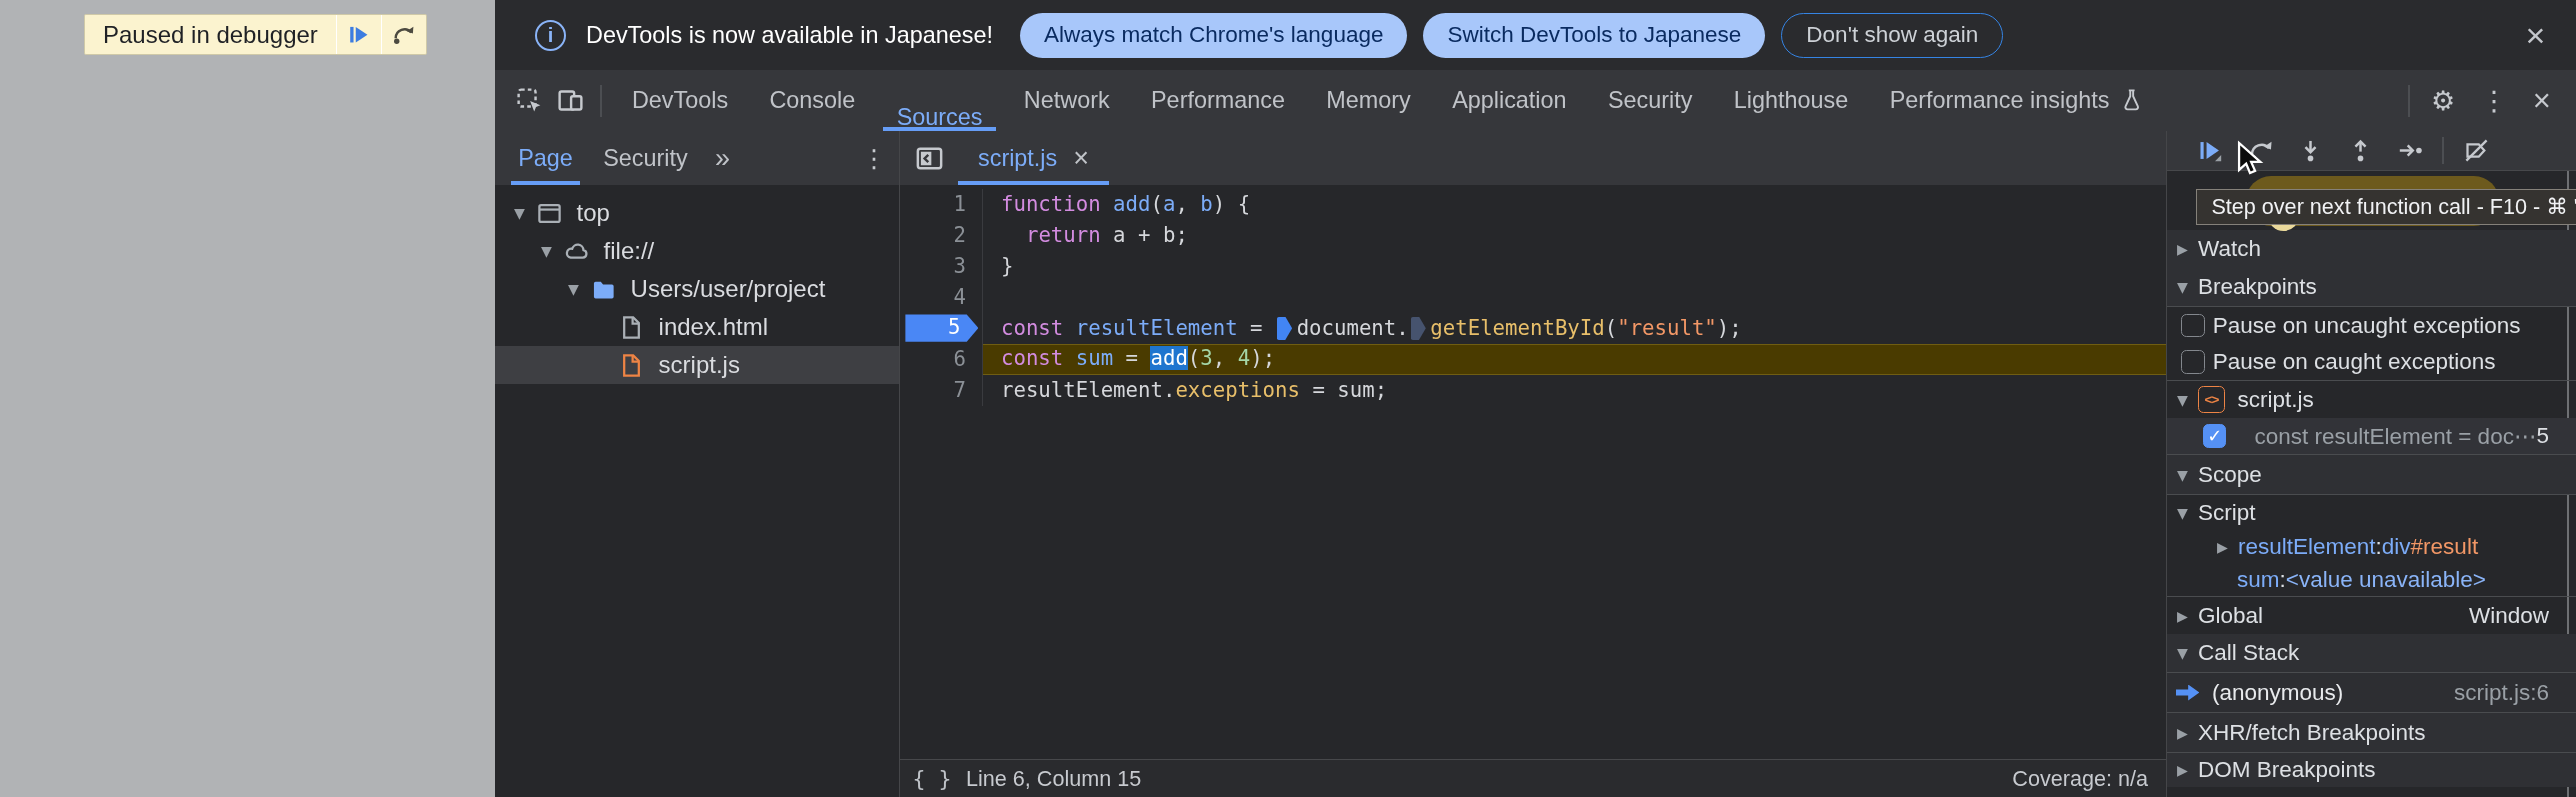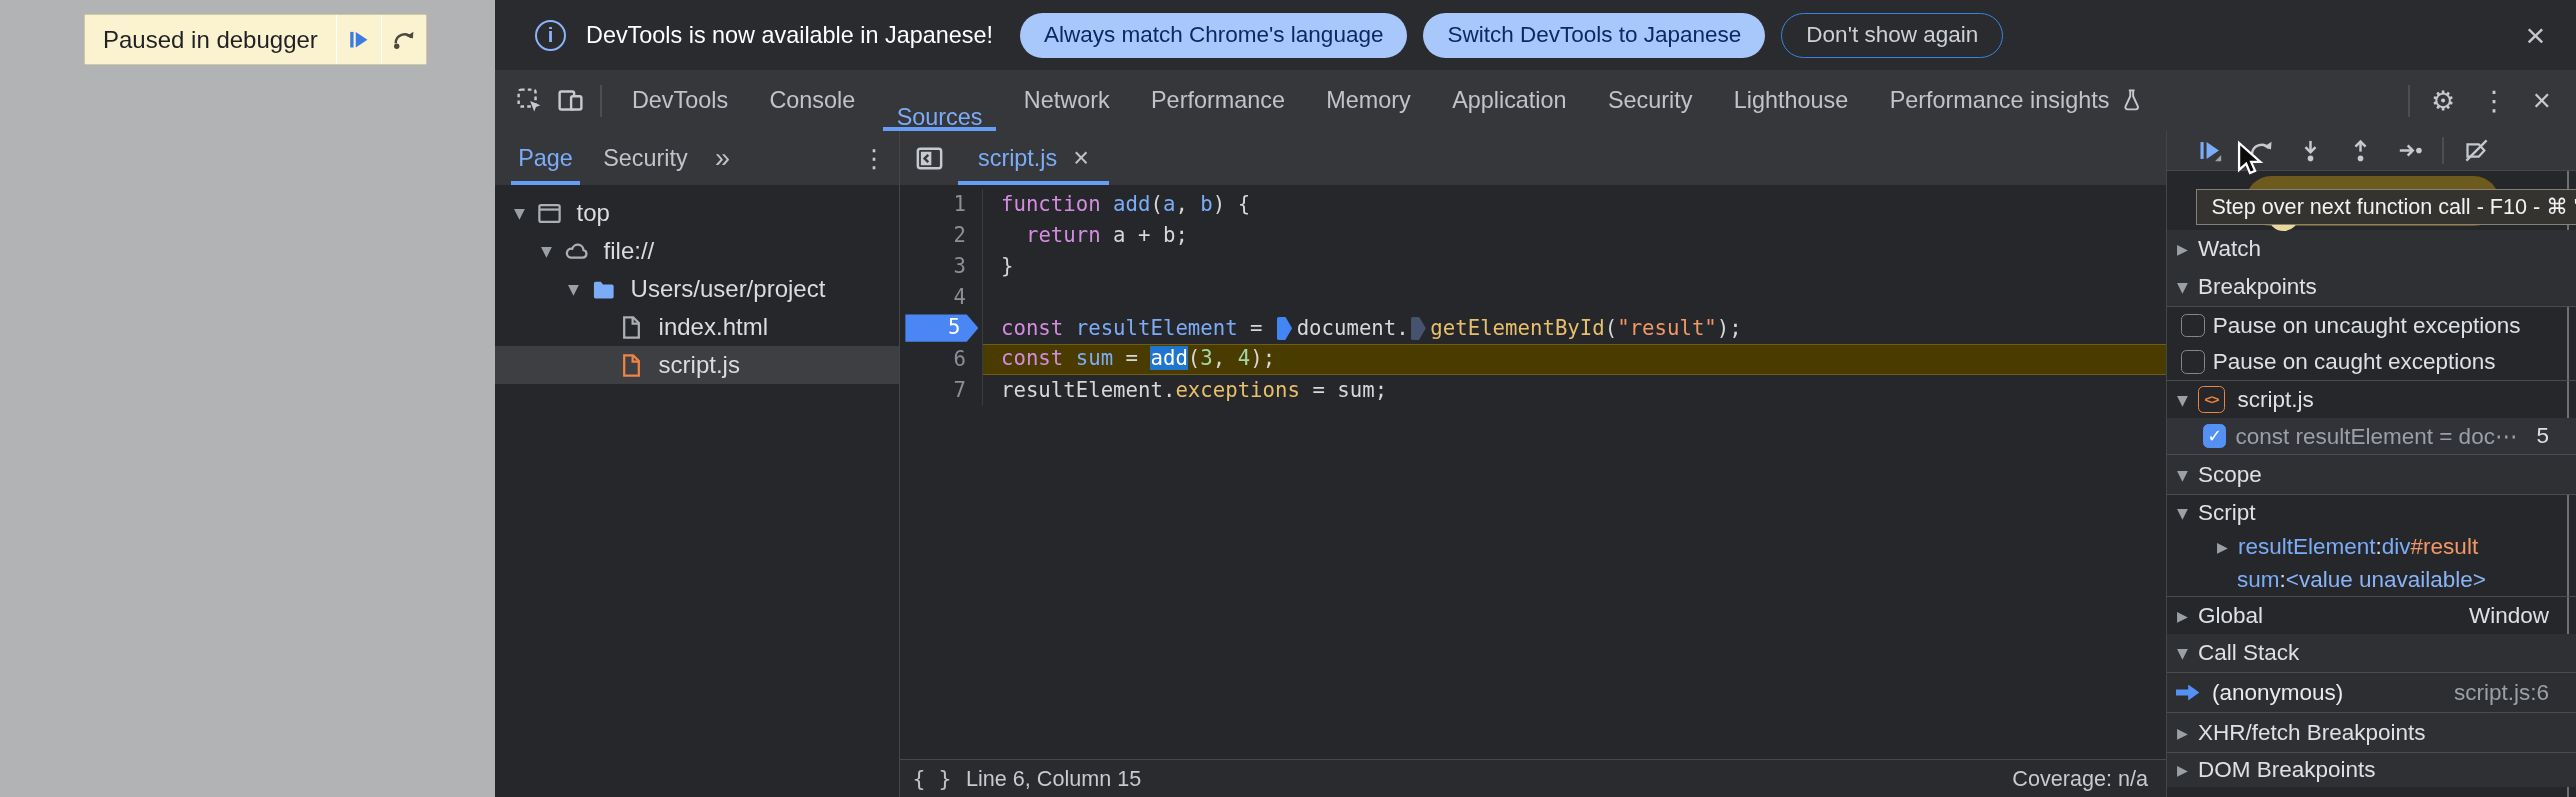--- a/index.html
+++ b/index.html
@@ -1,21 +1,21 @@
 <!DOCTYPE html>
 <html style="font-size:14.4px"><head>
 <meta charset="utf-8">
 <style>
   * { margin:0; padding:0; box-sizing:border-box; }
   html,body { width:2576px; height:797px; overflow:hidden; }
   body { font-family:"Liberation Sans", sans-serif; background:#b1b3b5; position:relative; }
 
   
   .page-area { position:absolute; left:0; top:0; width:495px; height:797px; background:#b1b3b5; }
-  .paused-badge { position:absolute; left:84px; top:14.4px; height:51px; display:flex; align-items:stretch;
+  .paused-badge { position:absolute; left:84px; top:14.4px; height:41px; display:flex; align-items:stretch;
     background:#fbf3cf; border:0.9px solid #cfc9a8; border-radius:1.8px; }
   .paused-badge .pb-text { display:flex; align-items:center; padding:0 18px; font-size:24px; color:#1f2125; }
   .pb-btn { display:flex; align-items:center; justify-content:center; width:45px; border-left:1.8px solid #ffffff; cursor:pointer; }
 
   
   .devtools { position:absolute; left:495px; top:0; width:2081px; height:797px; display:flex; flex-direction:column; background:#26272a; }
 
   
   .infobar { height:70px; background:#2a2b2e; display:flex; align-items:center; padding:0 21.6px 0 40px; flex:none; }
   .info-icon { width:31px; height:31px; border:2.7px solid #8ab4f8; border-radius:50%; color:#8ab4f8;
@@ -417,21 +417,21 @@
           <span class="cb-label">Pause on caught exceptions</span>
         </div>
 
         <div class="sb-row sb-border" style="height:38px;">
           <span class="caret">▾</span>
           <span class="script-ico">&lt;&gt;</span>
           <span>script.js</span>
         </div>
         <div class="sb-row" style="height:36px; background:#323338; padding-left:36px;">
           <span class="cb checked" style="margin-left:0;">✓</span>
-          <span class="cb-label muted" style="margin-left:9px;">const resultElement = doc⋯</span>
+          <span class="cb-label muted" style="margin-left:28px;">const resultElement = doc⋯</span>
           <span class="sb-right">5</span>
         </div>
 
         <div class="sb-row sb-header sb-border" style="height:40px;">
           <span class="caret">▾</span>
           <span>Scope</span>
         </div>
 
         <div class="sb-row sb-border" style="height:36px;">
           <span class="caret">▾</span>

